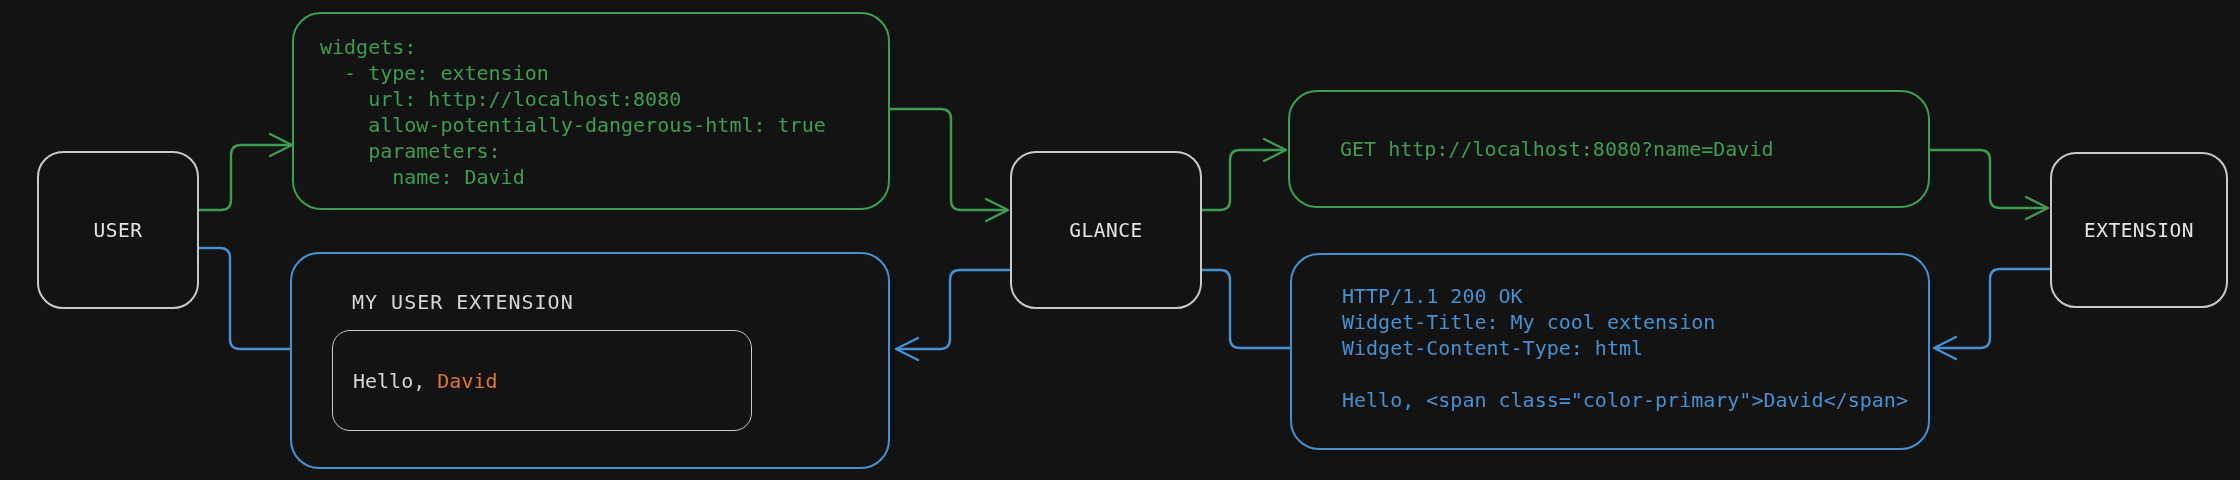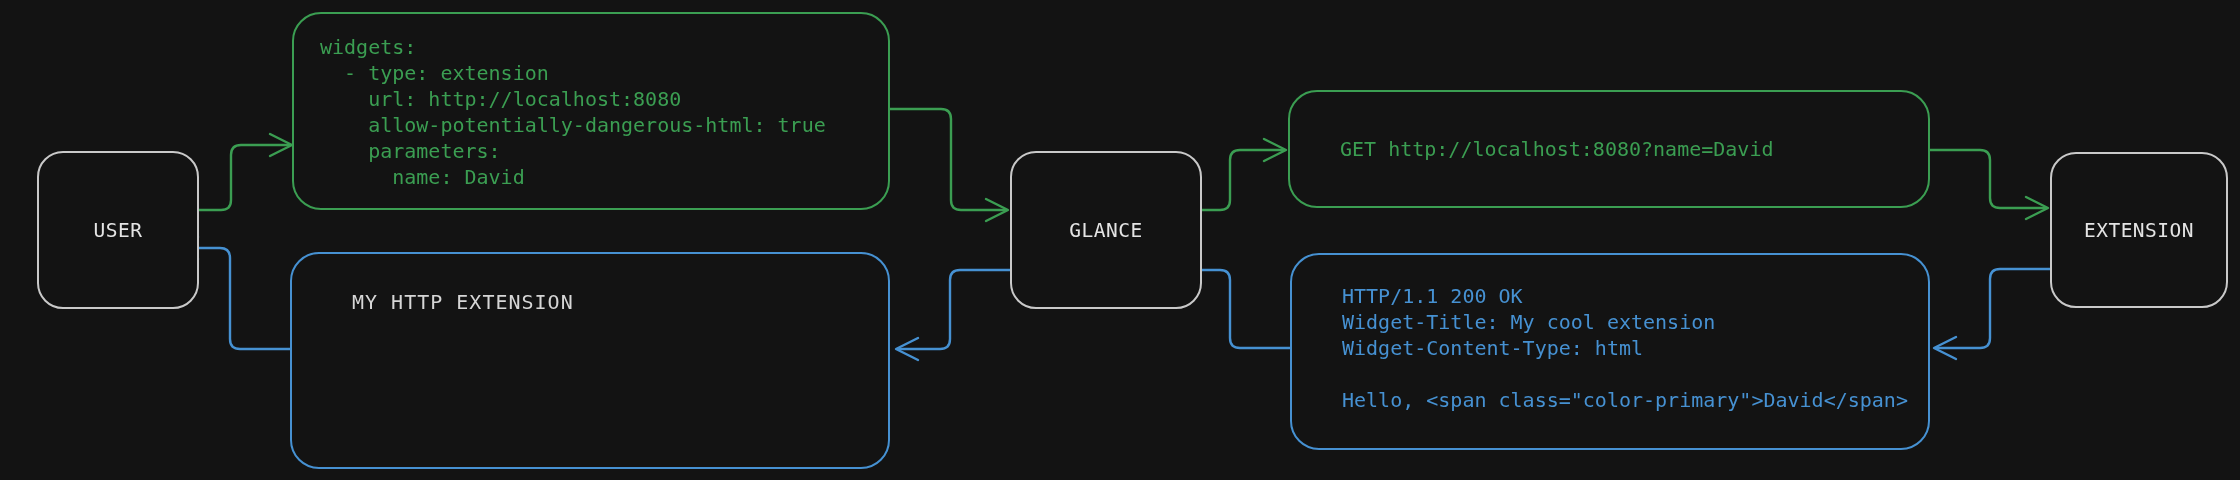--- a/index.html
+++ b/index.html
@@ -146,16 +146,19 @@
 
   <div class="box blue response-box">
     <pre>HTTP/1.1 200 OK
 Widget-Title: My cool extension
 Widget-Content-Type: html
 
 Hello, &lt;span class="color-primary"&gt;David&lt;/span&gt;</pre>
   </div>
 
   <div class="box blue widget-box">
-    <div class="widget-title">MY HTTP EXTENSION</div>
+    <div class="widget-title">MY USER EXTENSION</div>
+    <div class="greeting-box">
+      <div class="inner"><span class="greeting-prefix">Hello, </span><span class="greeting-name">David</span></div>
+    </div>
   </div>
 
 </div>
 
 </body></html>

